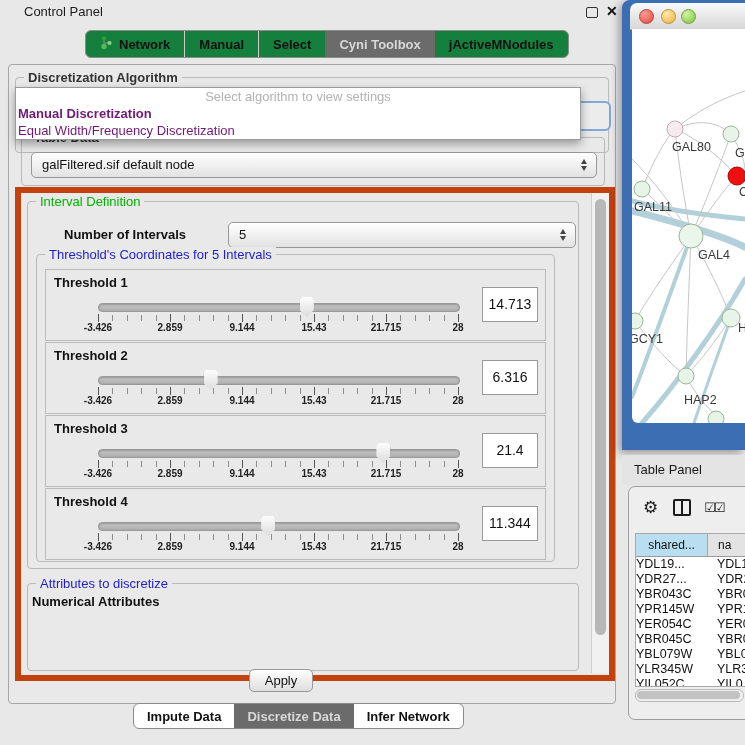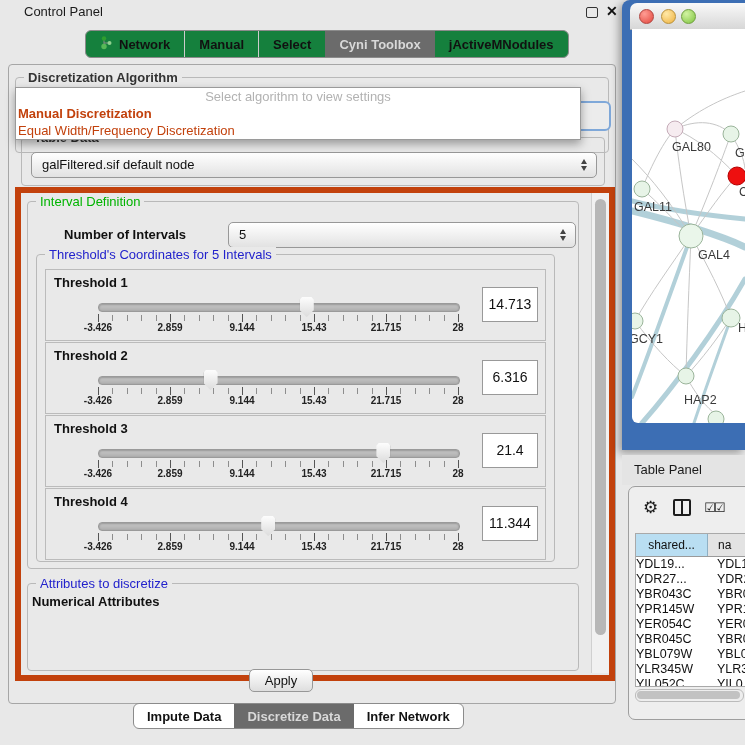--- a/index.html
+++ b/index.html
@@ -29,21 +29,21 @@
   .legend.dark{font-weight:700;color:#333;}
   .legend.green{color:#00b400;}
   .legend.blue{color:#2222cc;}
 
   
   .algo-group{left:6px;top:12px;width:592px;height:74px;}
   .combo-fragment{left:564px;top:36px;width:34px;height:26px;border:2px solid #7fa8d9;border-radius:6px;background:#ececec;}
   .popup{left:6px;top:22px;width:564px;height:51px;background:#fff;border:1px solid #9a9a9a;
          box-shadow:0 4px 9px rgba(0,0,0,.35);z-index:40;font-size:13px;}
   .popup-prompt{height:17px;line-height:17px;text-align:center;color:#b2b2b2;}
-  .popup-item{height:17px;line-height:17px;padding-left:2px;color:#c2410c;}
+  .popup-item{height:17px;line-height:17px;padding-left:2px;color:#701a75;}
   .popup-item.bold{font-weight:700;}
 
   
   .td-group{left:12px;top:72px;width:582px;height:47px;}
   .combo{position:absolute;border:1px solid #989898;border-radius:5px;
          background:linear-gradient(#ffffff,#e2e2e2);font-size:13px;}
   .combo .val{position:absolute;left:10px;top:0;line-height:24px;}
   .arrows{position:absolute;right:8px;top:50%;transform:translateY(-50%);width:7px;height:12px;}
   .arrows:before,.arrows:after{content:"";position:absolute;left:0;border-left:3.5px solid transparent;border-right:3.5px solid transparent;}
   .arrows:before{top:0;border-bottom:5px solid #444;}

